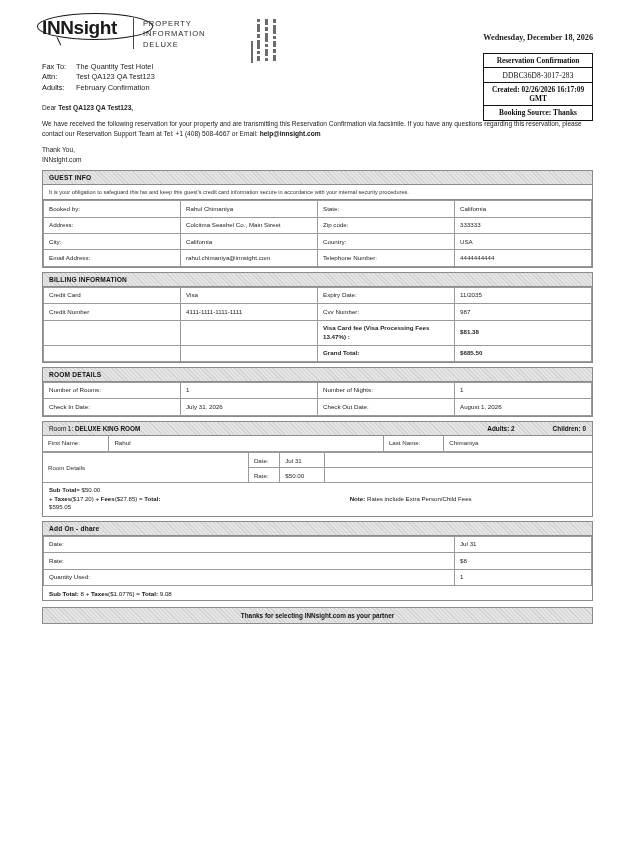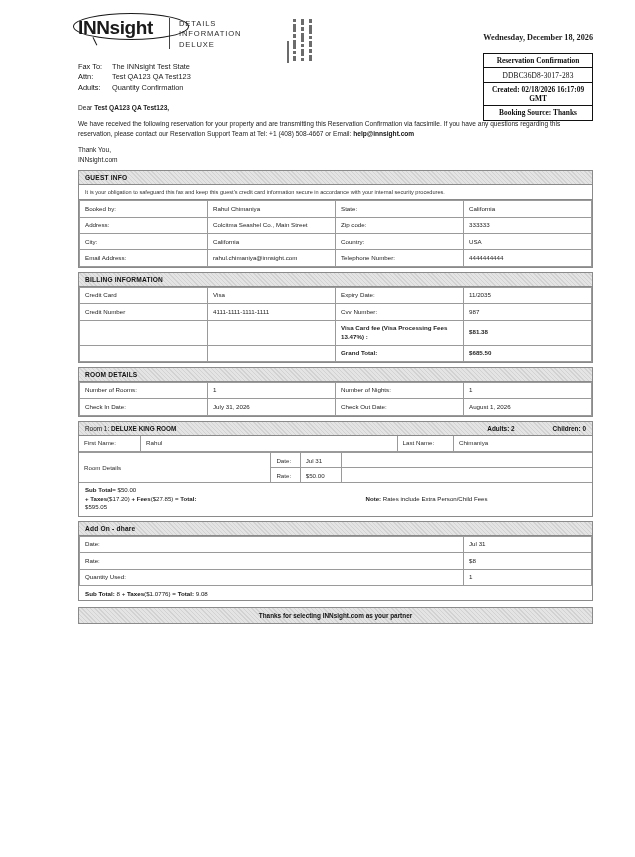--- a/index.html
+++ b/index.html
@@ -3,21 +3,21 @@
 <meta charset="utf-8">
 <style>
   * { box-sizing: border-box; }
   html, body {
     margin: 0; padding: 0;
     background: #ffffff;
     width: 635px; height: 857px;
     font-family: "Liberation Sans", sans-serif;
     color: #2b2b2b;
   }
-  .page { position: relative; width: 635px; height: 688px; overflow: hidden; padding-left: 36px; }
+  .page { position: relative; width: 635px; height: 688px; overflow: hidden; }
 
   
   .header { position: relative; padding: 18px 40px 0 42px; }
   .logo-row { display: flex; align-items: flex-start; }
   .logo-mark {
     font-size: 19px; font-weight: bold; letter-spacing: -0.4px;
     color: #1a1a1a; font-family: "Liberation Sans", sans-serif;
     white-space: nowrap; position: relative; line-height: 1;
   }
   .logo-oval {
@@ -160,21 +160,21 @@
   <div class="header">
 
     <div class="logo-row">
       <div class="logo-mark">
         <span class="logo-oval"></span>
         <span class="logo-tail"></span>
         <span>INNsight</span>
       </div>
       <div class="logo-sep"></div>
       <div class="logo-sub">
-        <div>DETAILS</div>
+        <div>PROPERTY</div>
         <div>INFORMATION</div>
         <div>DELUXE</div>
       </div>
     </div>
 
     <div class="barcode">
       <i style="left:2px;top:24px;width:1.5px;height:22px;"></i>
       <i style="left:8px;top:2px;width:3px;height:3px;"></i>
       <i style="left:8px;top:7px;width:3px;height:8px;"></i>
       <i style="left:8px;top:17px;width:3px;height:4px;"></i>
@@ -193,36 +193,36 @@
       <i style="left:24px;top:24px;width:3px;height:6px;"></i>
       <i style="left:24px;top:32px;width:3px;height:4px;"></i>
       <i style="left:24px;top:38px;width:3px;height:6px;"></i>
     </div>
 
     <div class="dateline">Wednesday, December 18, 2026</div>
 
     <div class="confbox">
       <div>Reservation Confirmation</div>
       <div class="num">DDBC36D8-3017-283</div>
-      <div>Created: 02/18/2026 16:17:09 GMT</div>
+      <div>Created: 02/26/2026 16:17:09 GMT</div>
       <div>Booking Source: Thanks</div>
     </div>
 
     <div class="faxmeta">
       <div class="row">
         <span class="lbl">Fax To:</span>
-        <span class="val">The INNsight Test State</span>
+        <span class="val">The Quantity Test Hotel</span>
       </div>
       <div class="row">
         <span class="lbl">Attn:</span>
         <span class="val">Test QA123 QA Test123</span>
       </div>
       <div class="row">
         <span class="lbl">Adults:</span>
-        <span class="val">Quantity Confirmation</span>
+        <span class="val">February Confirmation</span>
       </div>
     </div>
 
     <div class="letter">
       <div class="salute">
         <span>Dear </span><b>Test QA123 QA Test123,</b>
       </div>
       <p>
         <span>We have received the following reservation for your property and are transmitting this Reservation Confirmation via facsimile. If you have any questions regarding this reservation, please contact our Reservation Support Team at Tel: +1 (408) 508-4667 or Email: </span><a href="#">help@innsight.com</a>
       </p>

